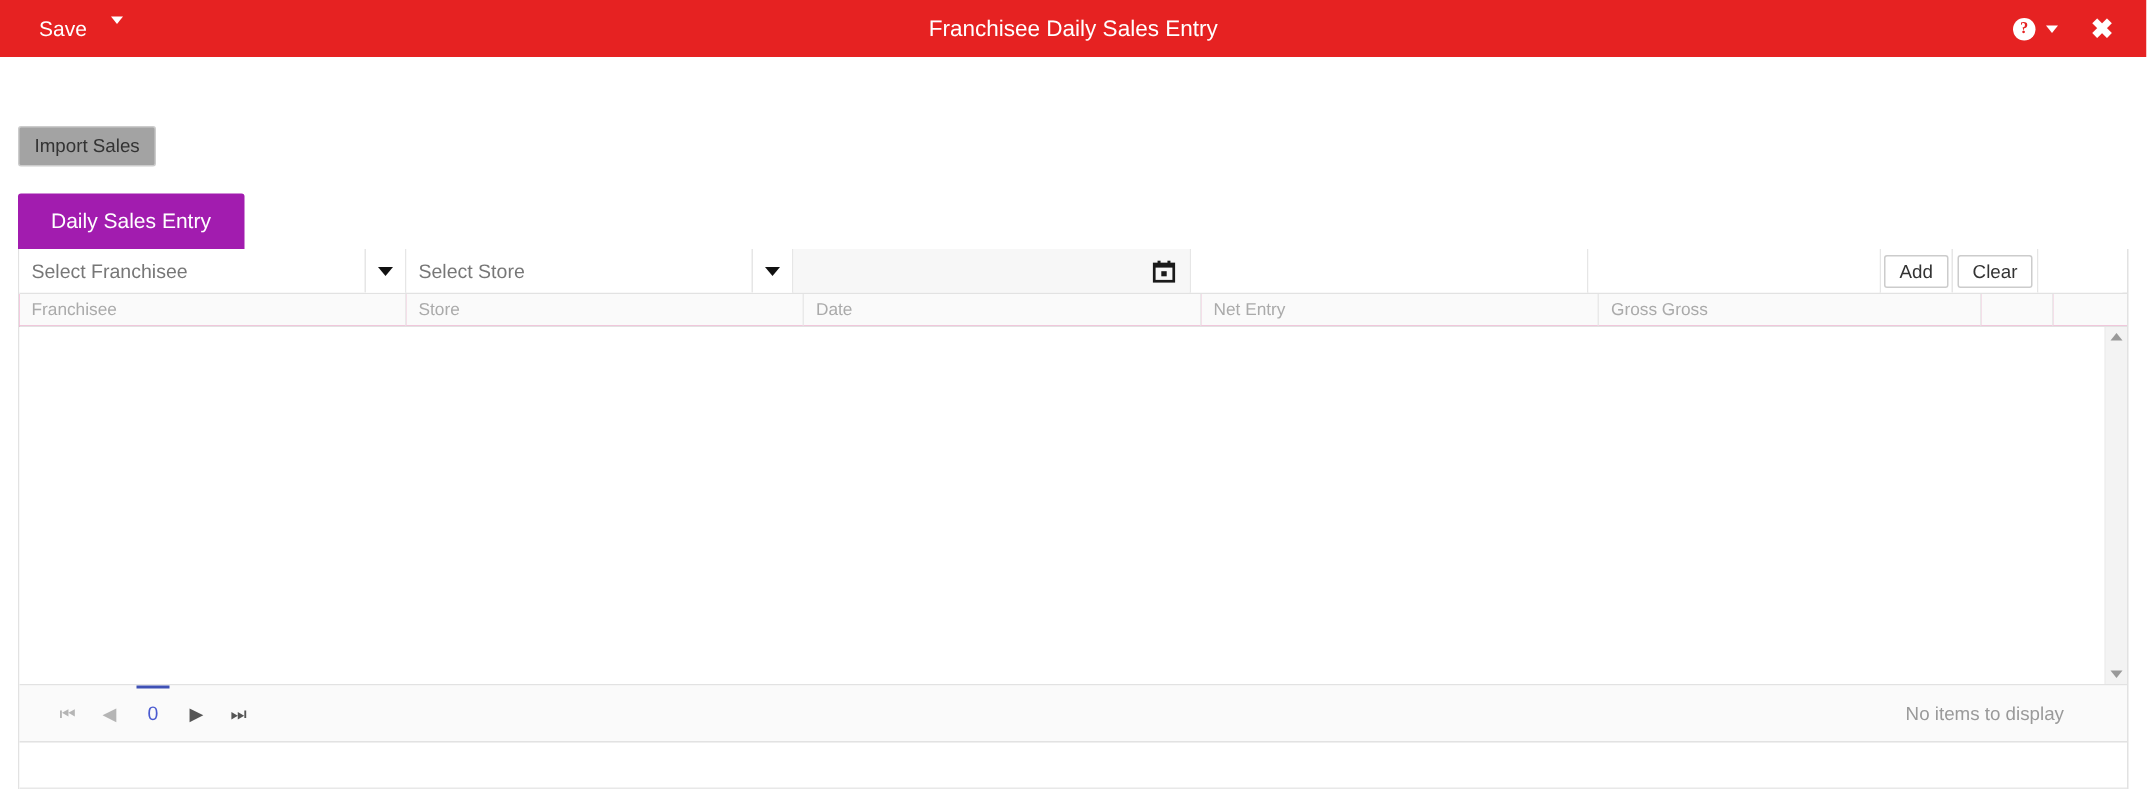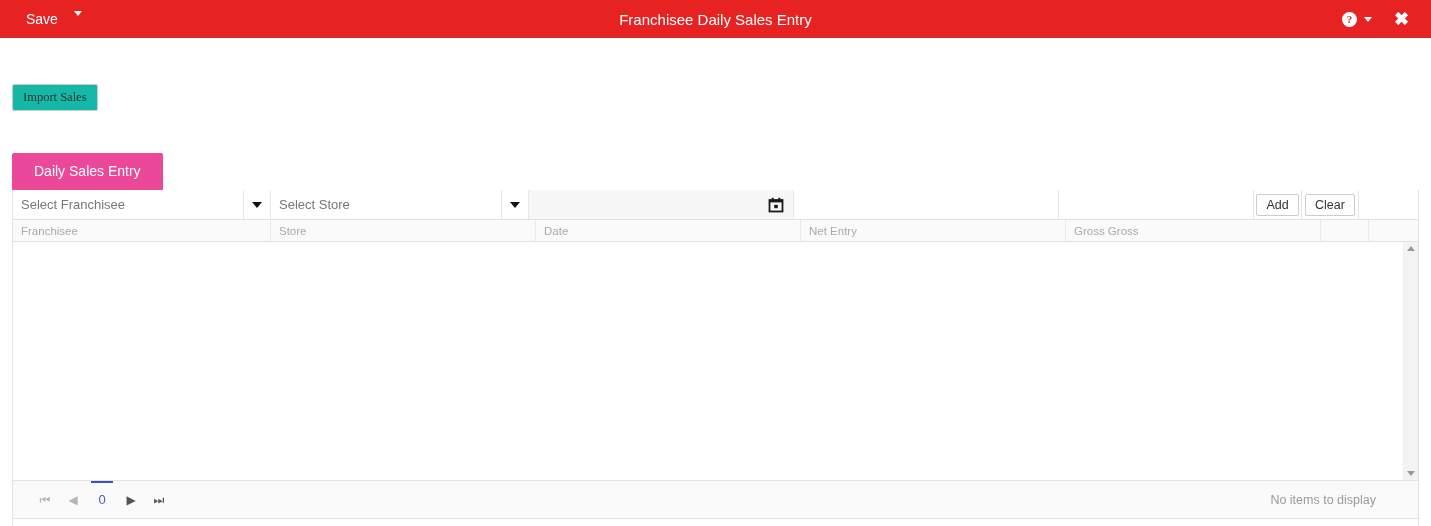--- a/index.html
+++ b/index.html
@@ -87,45 +87,44 @@
   
   .page {
     padding: 0 12px;
   }
 
   .toolbar {
     padding-top: 46px;
   }
   .btn {
     display: inline-block;
-    background: #14b8a6;
+    background: #a3a3a3;
     border: 1px solid #cccccc;
     border-radius: 2px;
-    font-family: Liberation Serif, serif;
+    font-family: Liberation Sans, sans-serif;
     font-size: 12.5px;
     color: #333333;
     padding: 5px 10px;
     cursor: pointer;
     line-height: 1.2;
   }
 
   .tabstrip {
     margin-top: 18px;
     display: flex;
     align-items: flex-end;
   }
   .tab-active {
-    background: #ec4899;
+    background: #a21caf;
     color: #ffffff;
     font-size: 14px;
     padding: 10px 22px 11px 22px;
     border-radius: 2px 2px 0 0;
     cursor: pointer;
     user-select: none;
-    margin-top: 24px;
   }
 
   
   .grid {
     border: 1px solid #e2e2e2;
     border-top: none;
     background: #ffffff;
   }
   .form-row {
     display: flex;

